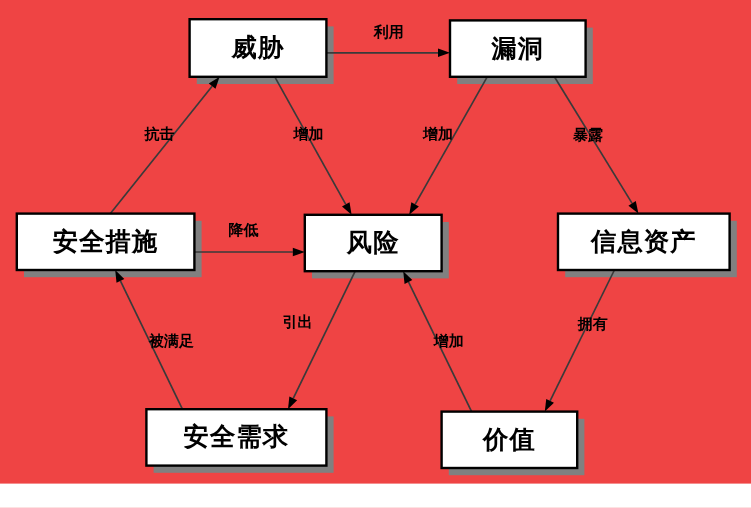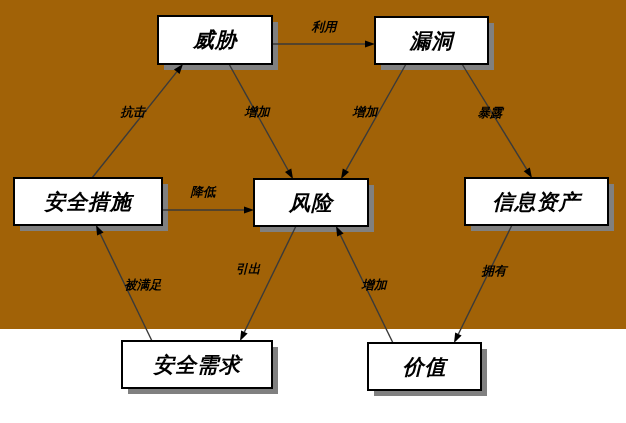--- a/index.html
+++ b/index.html
@@ -10,23 +10,22 @@
   }
   body {
     width: 626px;
     height: 423px;
     font-family: "DejaVu Sans", "Liberation Sans", sans-serif;
     overflow: hidden;
   }
   #diagram-root {
     position: relative;
     width: 626px;
-    height: 329px;
-    background: #a16207;
-    font-style: italic;
+    height: 403px;
+    background: #ef4444;
   }
   svg.diagram-canvas {
     position: absolute;
     top: 0;
     left: 0;
     width: 626px;
     height: 423px;
   }
   .node-shadow {
     fill: #808080;

